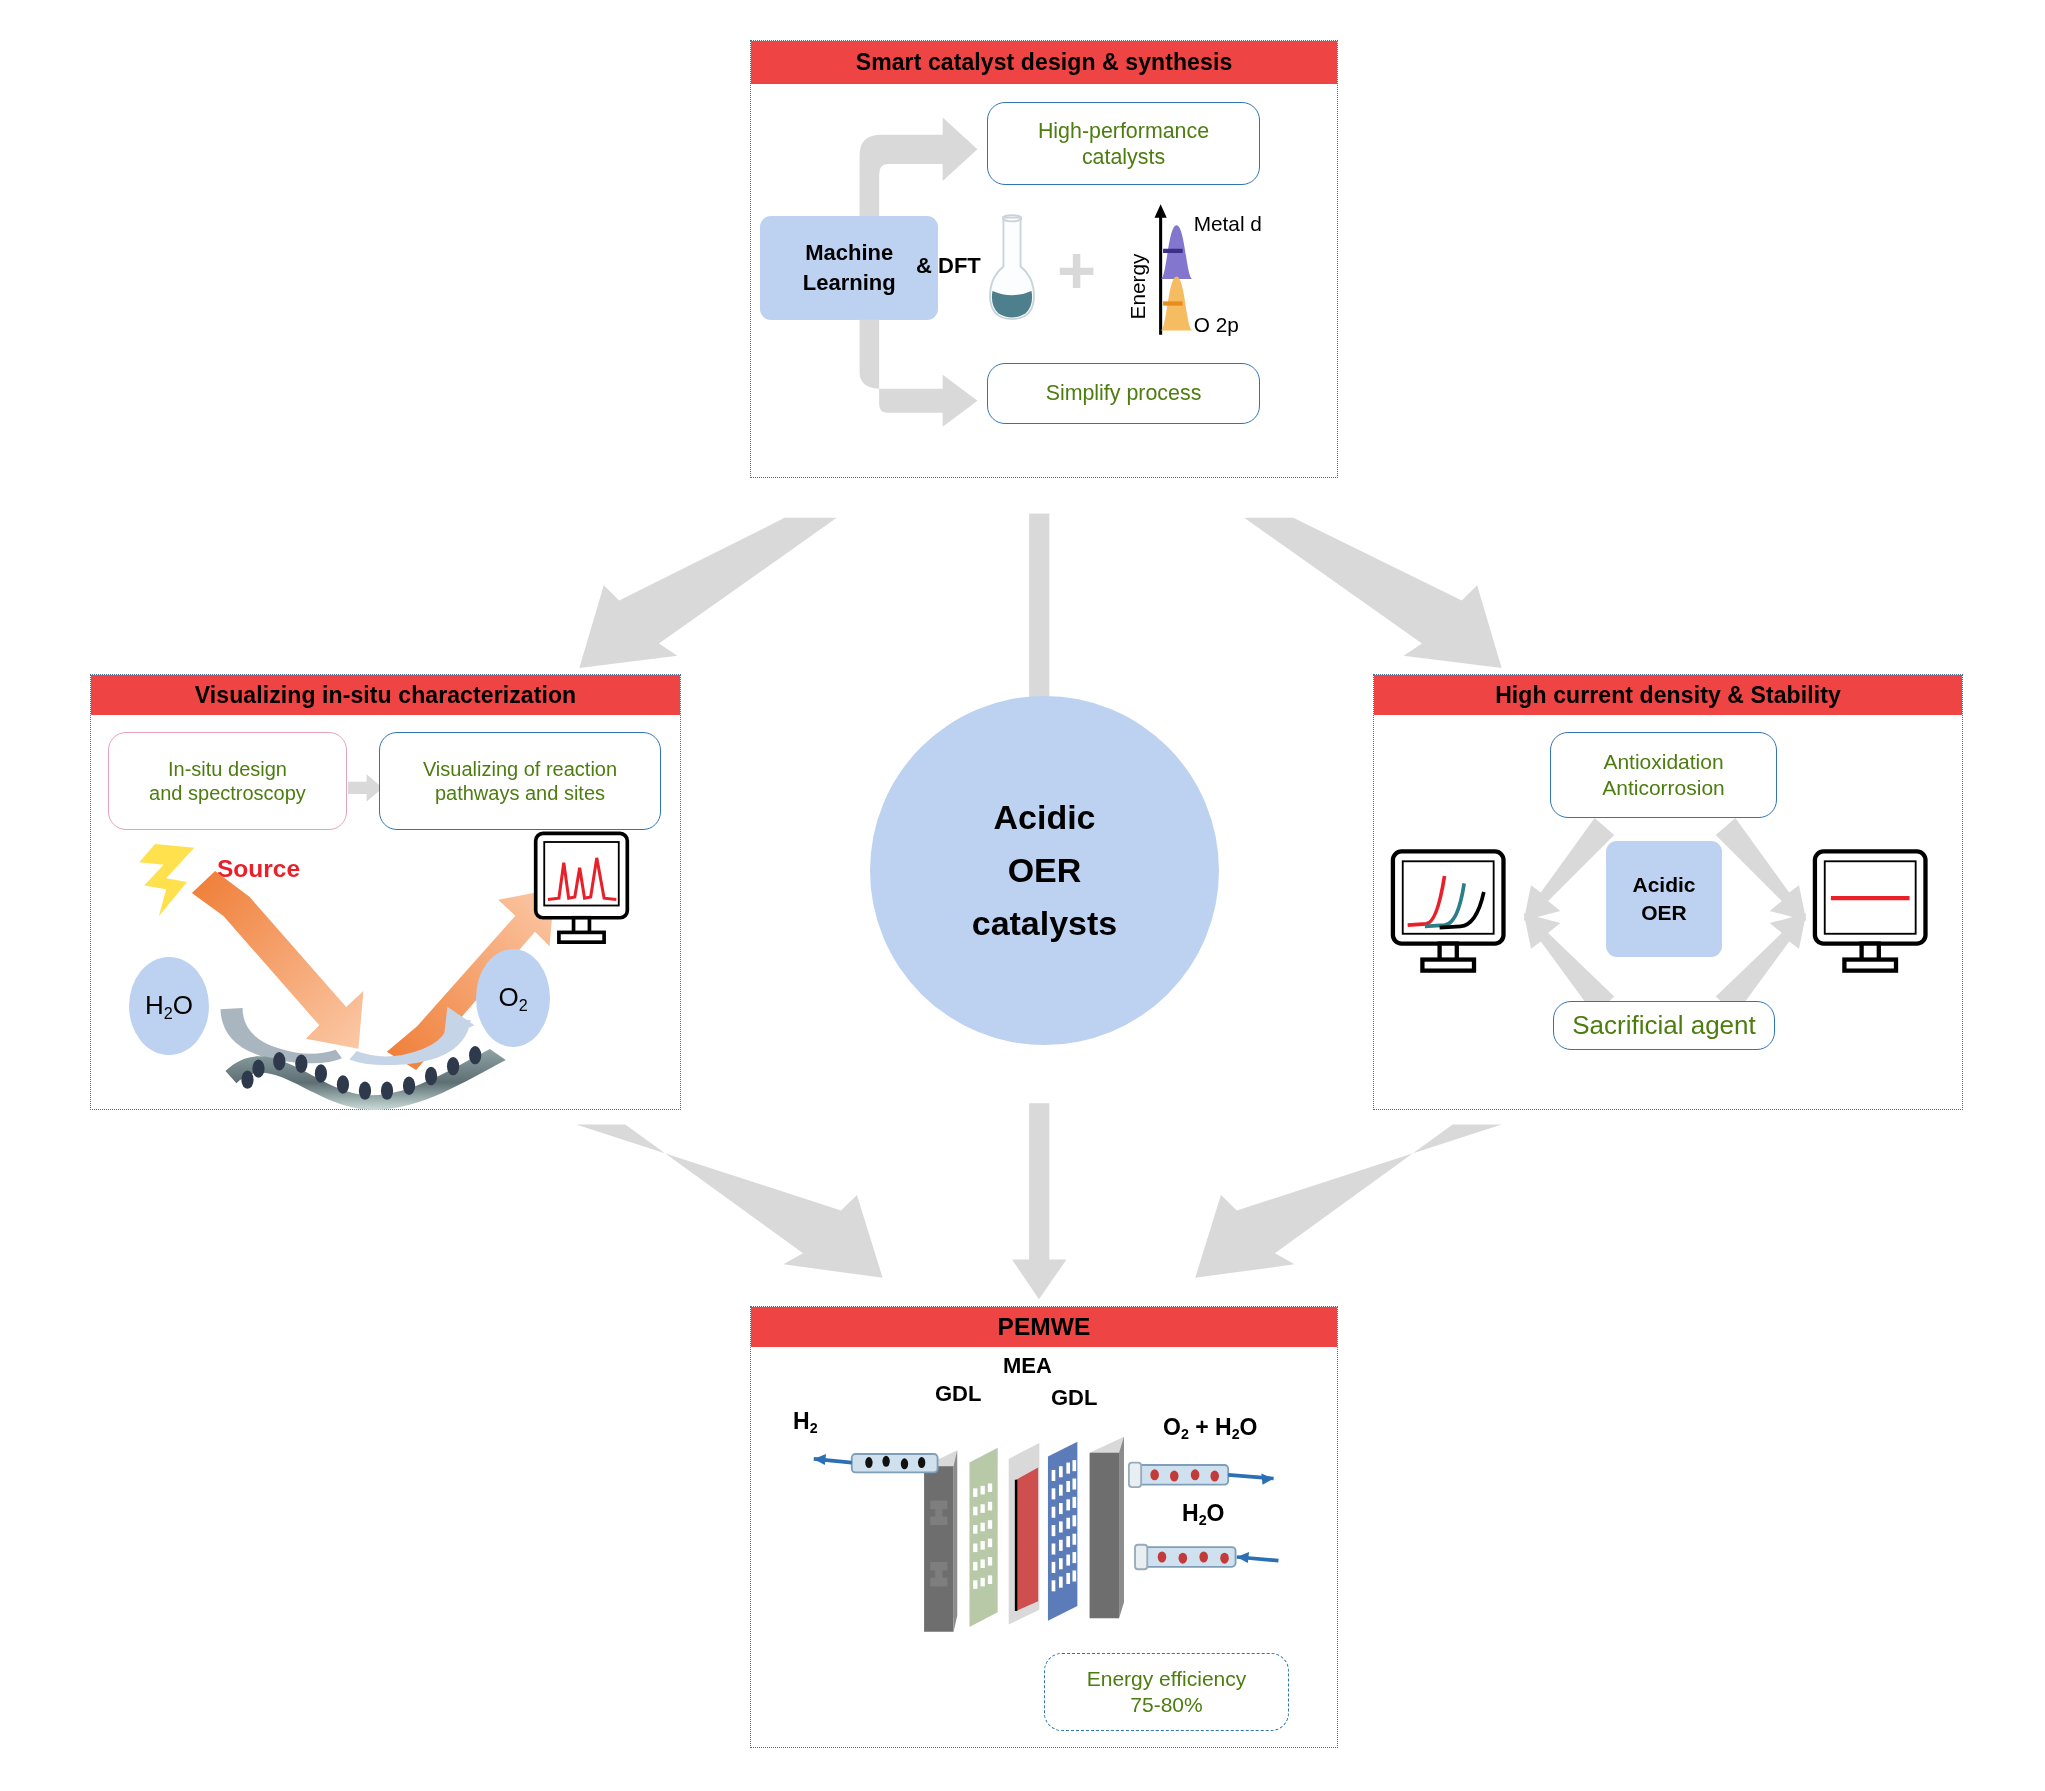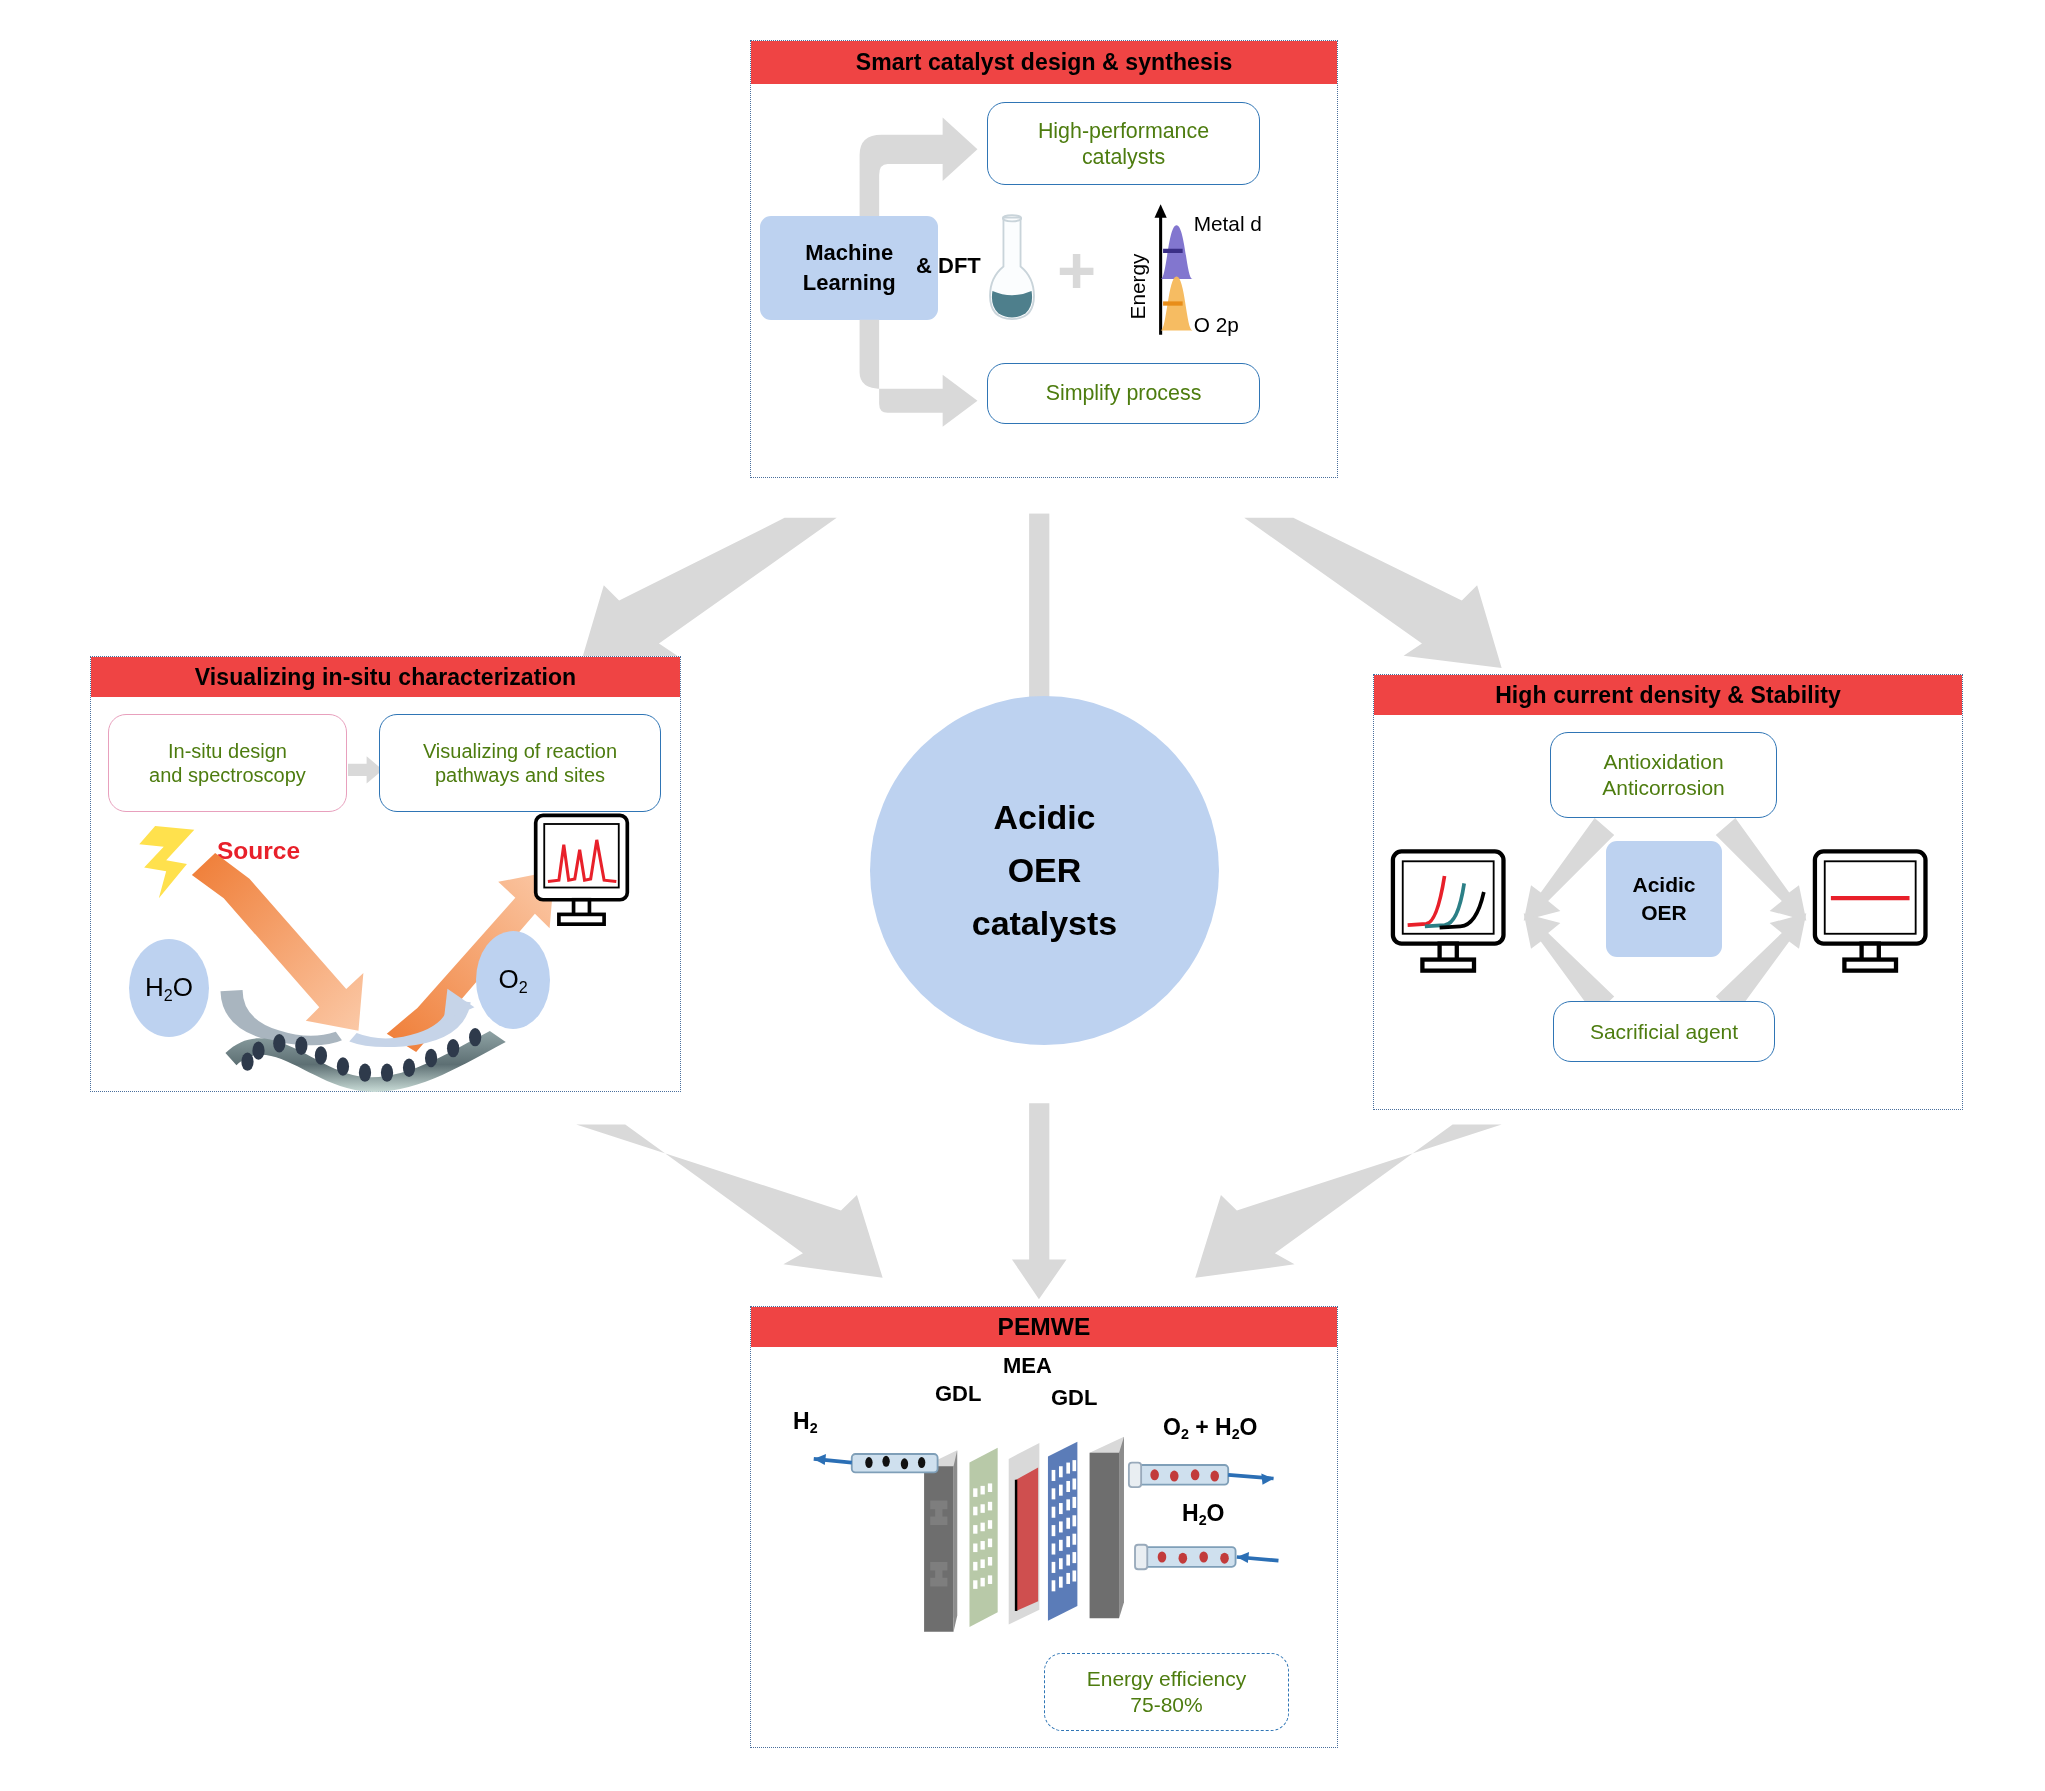--- a/index.html
+++ b/index.html
@@ -92,21 +92,21 @@
     </div>
   </div>
 </div>
 
 <div class="center-circle" style="left:870px;top:696px;width:349px;height:349px;font-size:34px;line-height:1.55;">
   <span>Acidic</span>
   <span>OER</span>
   <span>catalysts</span>
 </div>
 
-<div class="panel" style="left:90px;top:656px;width:591px;height:436px;text-decoration:underline;">
+<div class="panel" style="left:90px;top:674px;width:591px;height:436px;text-decoration:underline;">
   <div class="panel-header" style="height:40px;font-size:23px;">Visualizing in-situ characterization</div>
 
   <div class="panel-body" style="top:40px;height:396px;">
 
     <div class="rbox pink" style="left:17px;top:17px;width:239px;height:98px;font-size:20px;flex-direction:column;">
       <span>In-situ design</span>
       <span>and spectroscopy</span>
     </div>
 
     <svg class="nb" style="left:257px;top:58px;width:36px;height:31px;" viewBox="0 0 58 50" width="36" height="31">
@@ -230,21 +230,21 @@
     </svg>
 
     <svg class="nb" style="left:436px;top:134px;width:129px;height:129px;" viewBox="0 0 210 210" width="129" height="129">
       <rect x="8" y="4" width="180" height="150" rx="14" fill="#fff" stroke="#000" stroke-width="7"></rect>
       <rect x="24" y="20" width="148" height="118" fill="#fff" stroke="#000" stroke-width="3"></rect>
       <line x1="34" y1="80" x2="162" y2="80" stroke="#e8202a" stroke-width="7"></line>
       <rect x="84" y="154" width="28" height="30" fill="#fff" stroke="#000" stroke-width="7"></rect>
       <rect x="56" y="180" width="84" height="18" fill="#fff" stroke="#000" stroke-width="7"></rect>
     </svg>
 
-    <div class="rbox" style="left:179px;top:286px;width:222px;height:61px;font-size:21px;">
+    <div class="rbox" style="left:179px;top:286px;width:222px;height:49px;font-size:26px;">
       <span>Sacrificial agent</span>
     </div>
   </div>
 </div>
 
 <div class="panel" style="left:750px;top:1306px;width:588px;height:442px;">
   <div class="panel-header" style="height:40px;font-size:24.5px;">PEMWE</div>
 
   <div class="panel-body" style="top:40px;height:402px;">
 

